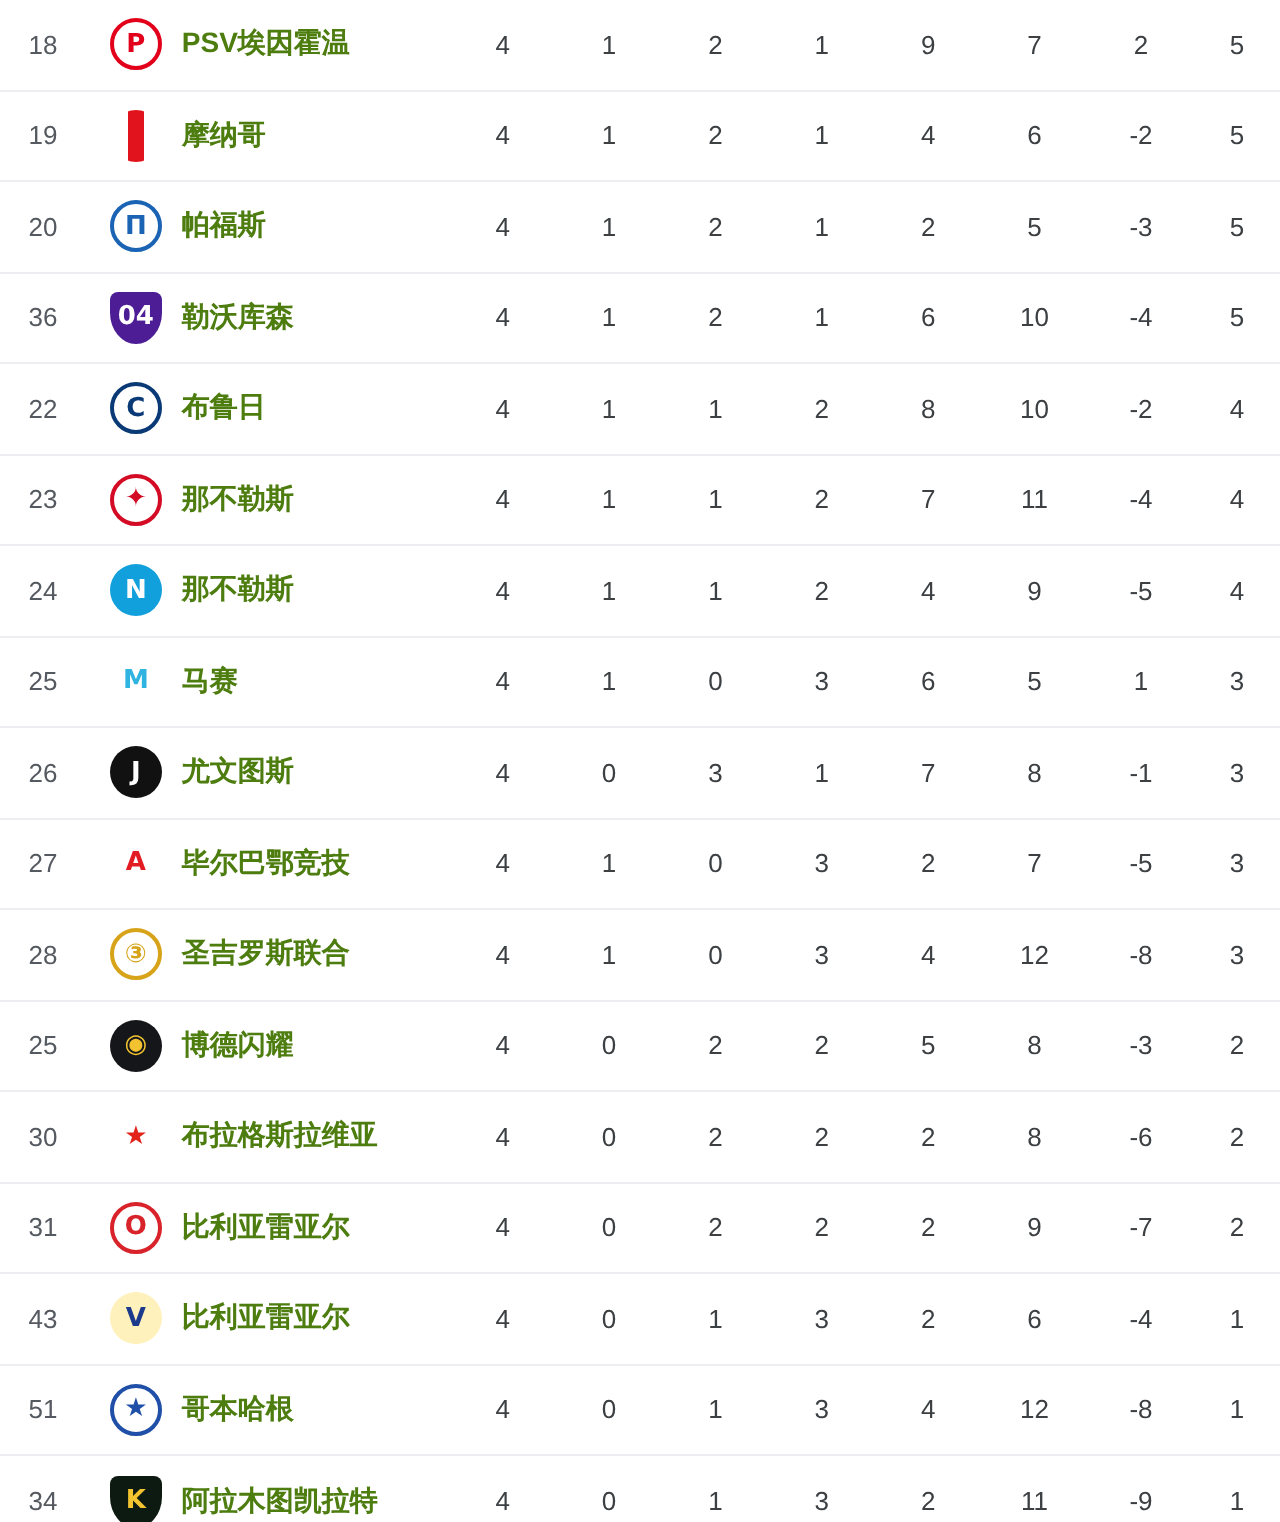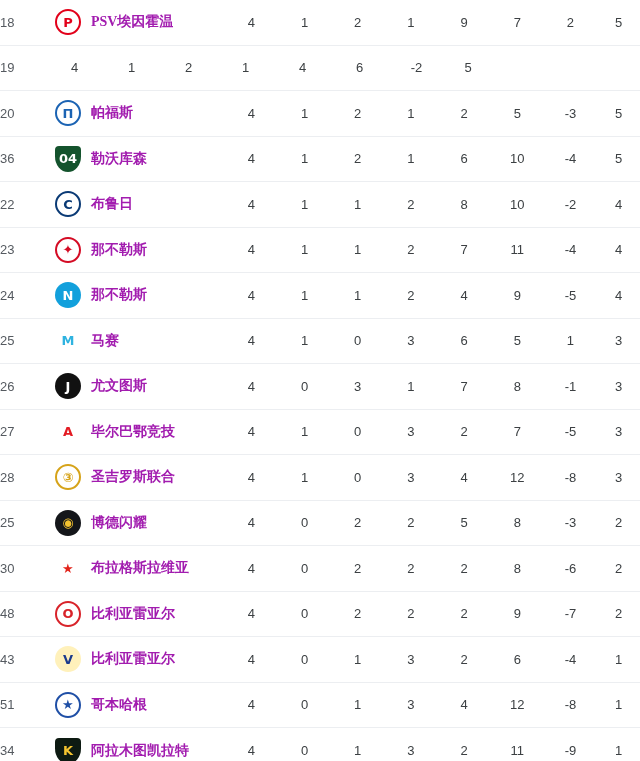--- a/index.html
+++ b/index.html
@@ -22,38 +22,37 @@
     align-items: center;
     height: 45.5px;
     border-bottom: 1px solid #eceef1;
     box-sizing: border-box;
   }
   .row:last-child {
     border-bottom: none;
   }
   .c-rank {
     width: 46px;
-    text-align: left;
+    text-align: center;
     font-size: 13px;
     color: #555a60;
   }
   .c-team {
     width: 194px;
     display: flex;
     align-items: center;
     gap: 10px;
     padding-left: 12px;
     box-sizing: border-box;
   }
   .c-team .name {
     font-size: 14px;
-    color: #a21caf;
+    color: #4d7c0f;
     font-weight: 600;
     white-space: nowrap;
-    font-family: Liberation Serif, serif;
   }
   .c-num {
     width: 57px;
     text-align: center;
     font-size: 13px;
     color: #3c4043;
   }
   .c-pts {
     width: 46px;
     text-align: center;
@@ -110,20 +109,27 @@
       <div class="c-num">1</div>
       <div class="c-num">2</div>
       <div class="c-num">1</div>
       <div class="c-num">9</div>
       <div class="c-num">7</div>
       <div class="c-num">2</div>
       <div class="c-pts">5</div>
     </div>
     <div class="row">
       <div class="c-rank">19</div>
+      <div class="c-team">
+        <span class="badge" style="background: rgb(255, 255, 255); color: rgb(225, 20, 29);">
+          <span class="stripe" style="left: 33%; background: rgb(225, 20, 29);"></span>
+          <span class="glyph" style="color: rgb(225, 20, 29);"></span>
+        </span>
+        <span class="name">摩纳哥</span>
+      </div>
       <div class="c-num">4</div>
       <div class="c-num">1</div>
       <div class="c-num">2</div>
       <div class="c-num">1</div>
       <div class="c-num">4</div>
       <div class="c-num">6</div>
       <div class="c-num">-2</div>
       <div class="c-pts">5</div>
     </div>
     <div class="row">
@@ -139,21 +145,21 @@
       <div class="c-num">2</div>
       <div class="c-num">1</div>
       <div class="c-num">2</div>
       <div class="c-num">5</div>
       <div class="c-num">-3</div>
       <div class="c-pts">5</div>
     </div>
     <div class="row">
       <div class="c-rank">36</div>
       <div class="c-team">
-        <span class="badge badge-shield" style="background: #14532d; color: rgb(255, 255, 255); text-align: center;">
+        <span class="badge badge-shield" style="background: #4c1d95; color: rgb(255, 255, 255); text-align: center;">
           <span class="glyph" style="color: rgb(255, 255, 255);">04</span>
         </span>
         <span class="name">勒沃库森</span>
       </div>
       <div class="c-num">4</div>
       <div class="c-num">1</div>
       <div class="c-num">2</div>
       <div class="c-num">1</div>
       <div class="c-num">6</div>
       <div class="c-num">10</div>
@@ -307,21 +313,21 @@
       <div class="c-num">4</div>
       <div class="c-num">0</div>
       <div class="c-num">2</div>
       <div class="c-num">2</div>
       <div class="c-num">2</div>
       <div class="c-num">8</div>
       <div class="c-num">-6</div>
       <div class="c-pts">2</div>
     </div>
     <div class="row">
-      <div class="c-rank">48</div>
+      <div class="c-rank">31</div>
       <div class="c-team">
         <span class="badge badge-ring" style="background: rgb(255, 255, 255); color: rgb(216, 35, 42); border-color: rgb(216, 35, 42);">
           <span class="glyph" style="color: rgb(216, 35, 42);">Ο</span>
         </span>
         <span class="name">比利亚雷亚尔</span>
       </div>
       <div class="c-num">4</div>
       <div class="c-num">0</div>
       <div class="c-num">2</div>
       <div class="c-num">2</div>

